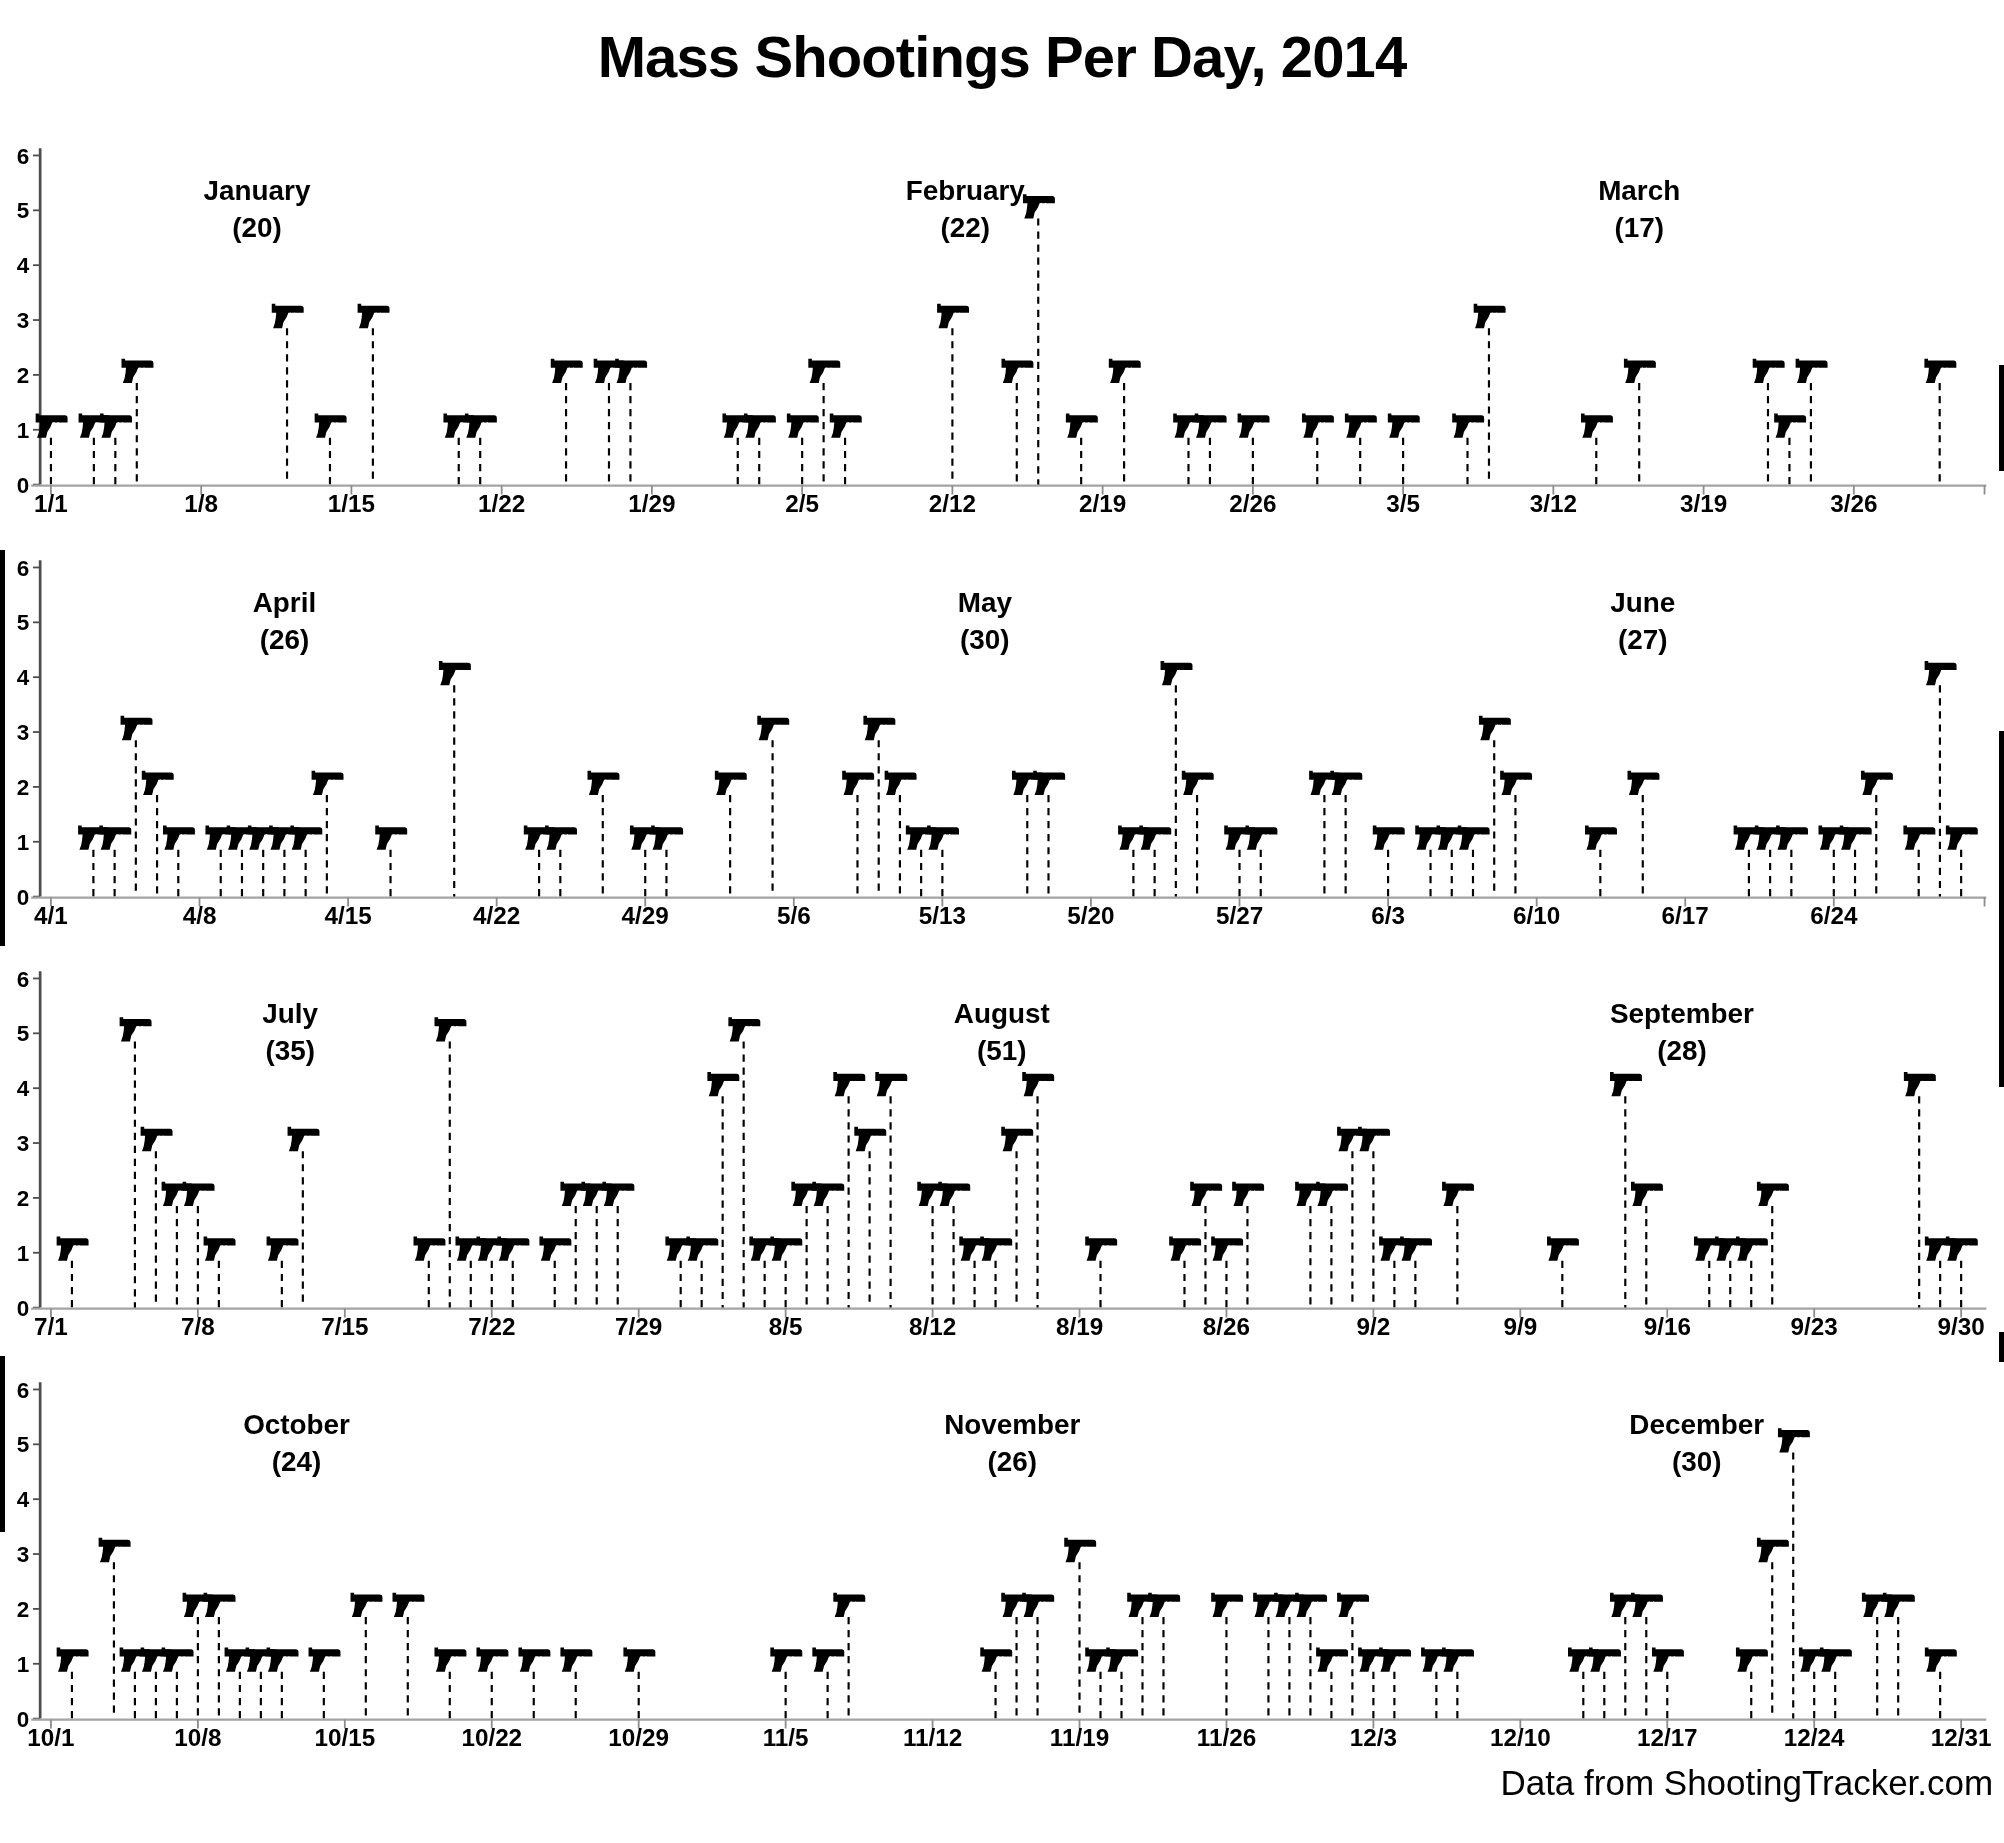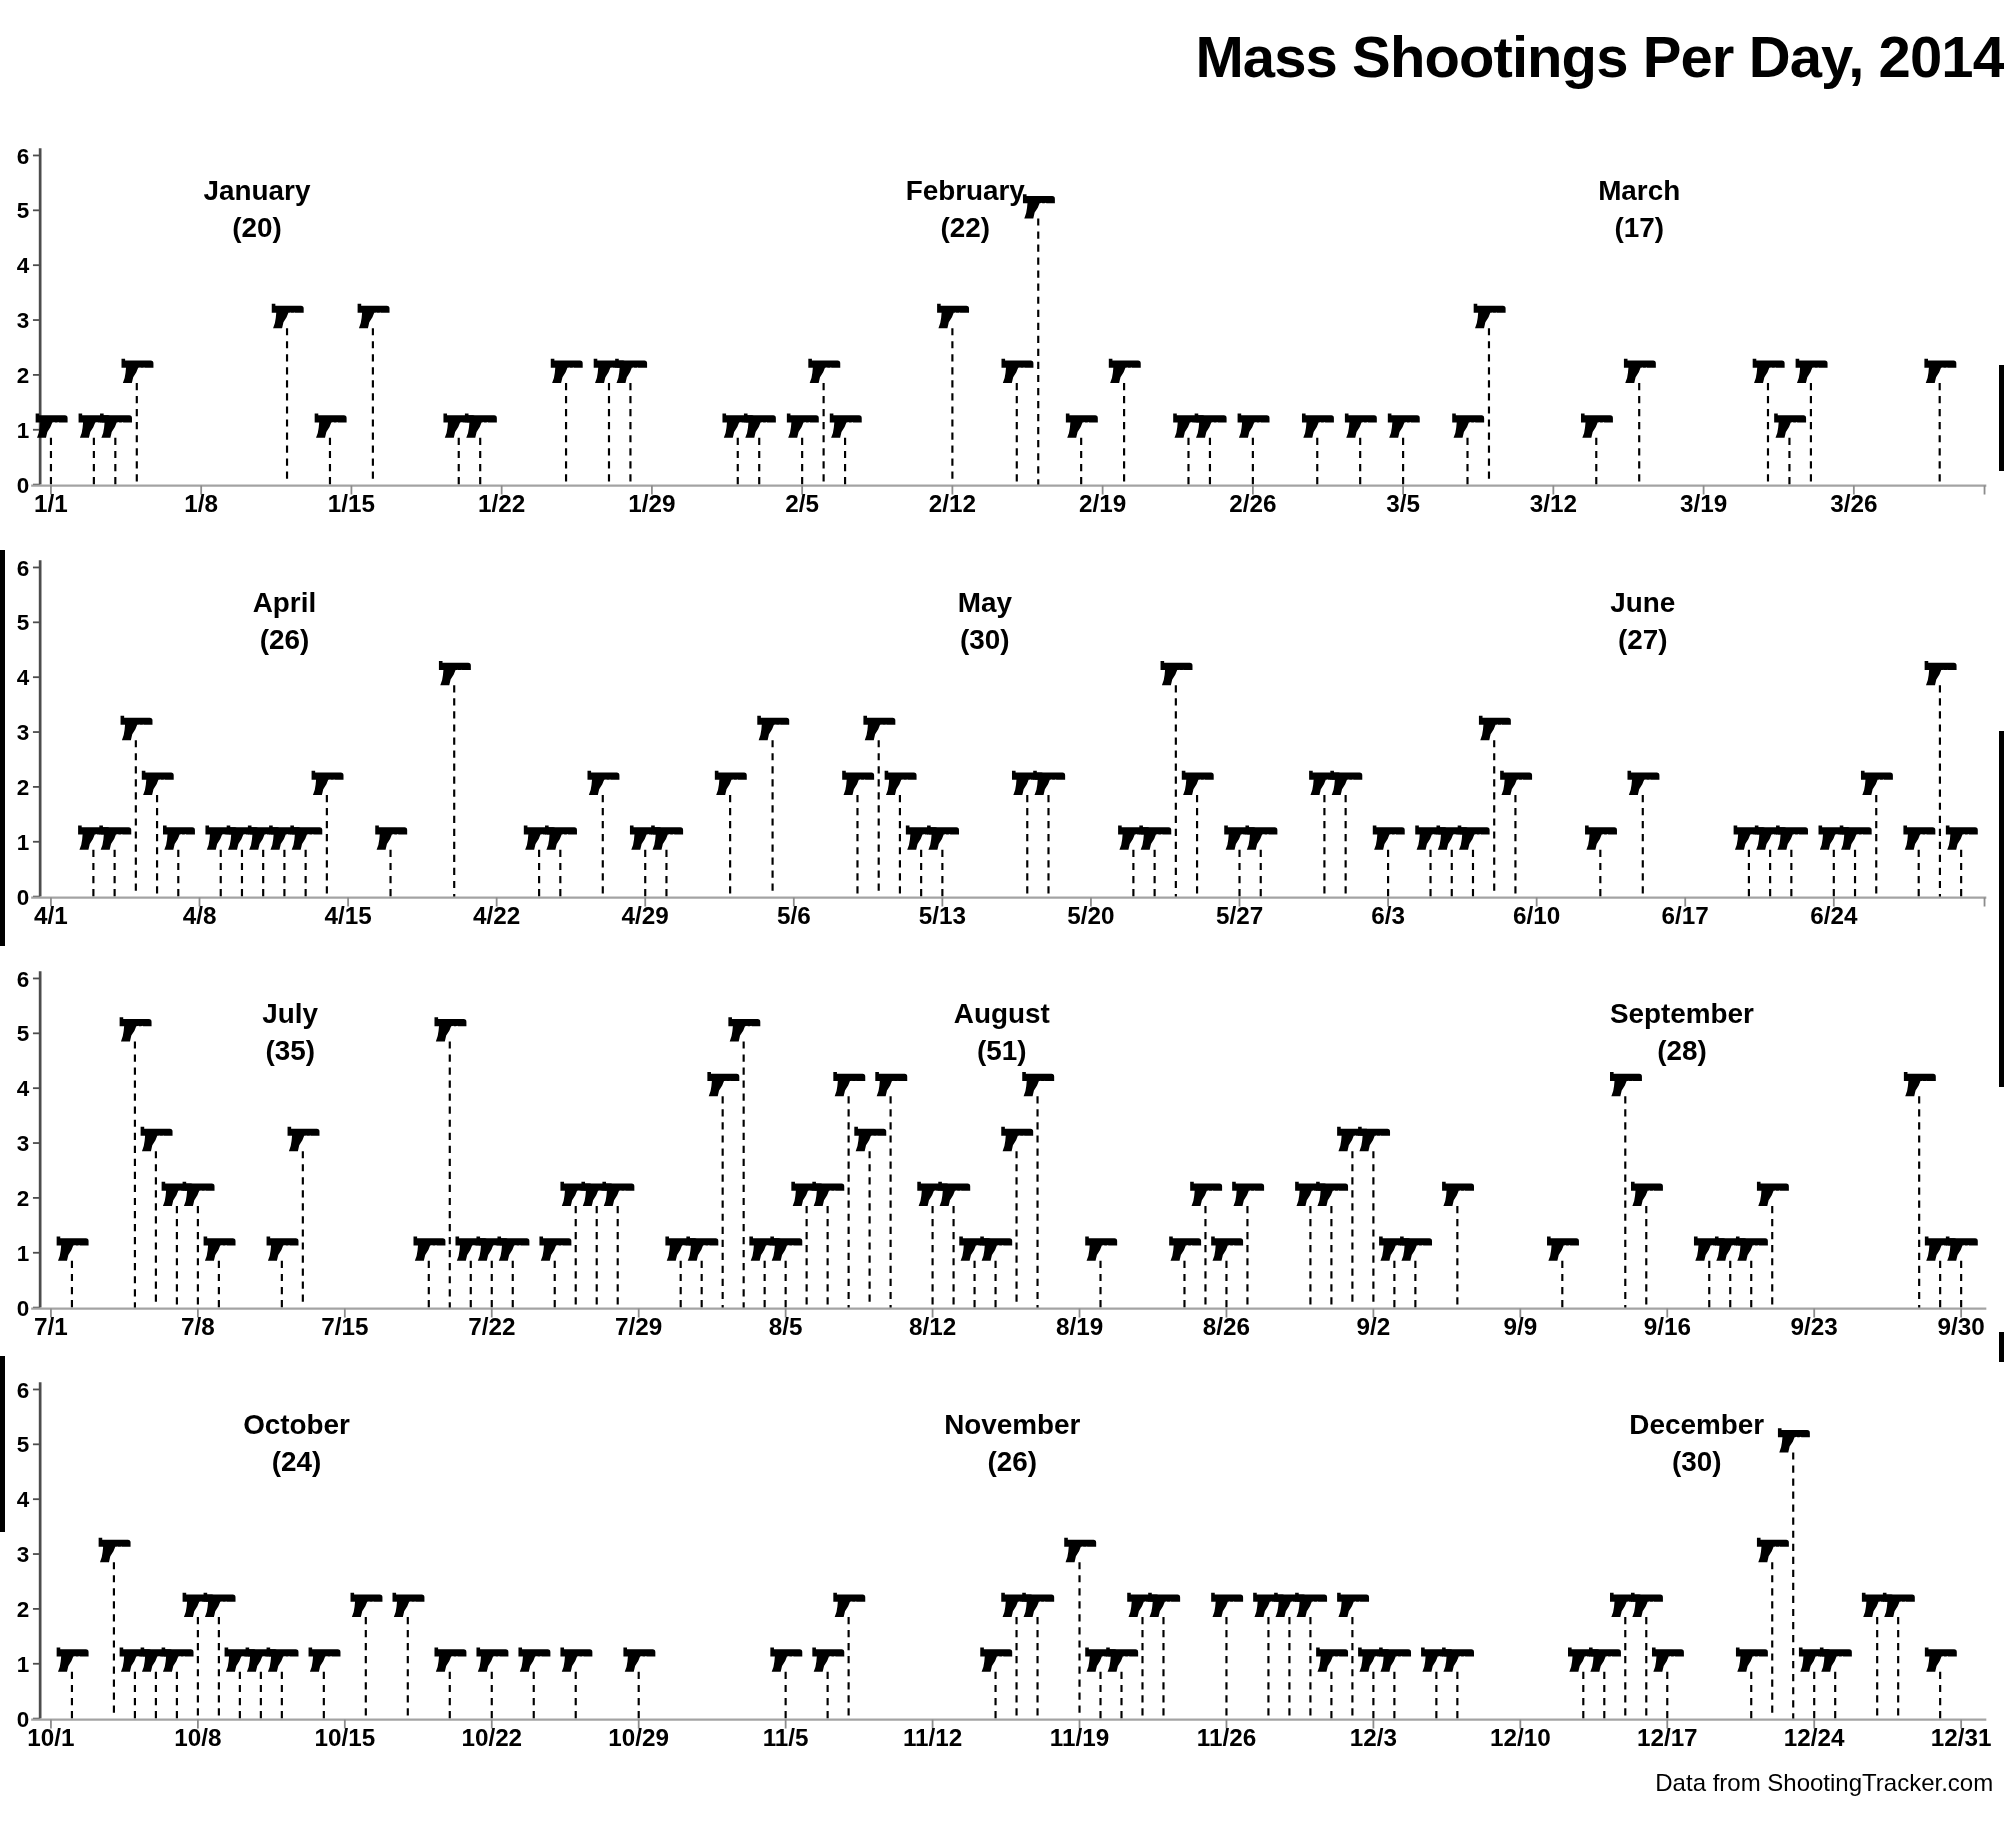--- a/index.html
+++ b/index.html
@@ -1,23 +1,23 @@
 <!DOCTYPE html>
 <html style="font-size:14.4px"><head>
 <meta charset="utf-8">
 <style>
   html,body{margin:0;padding:0;background:#ffffff;}
   body{width:2004px;height:1843px;position:relative;overflow:hidden;
        font-family:"Liberation Sans","DejaVu Sans",sans-serif;color:#000;}
-  .page-title{position:absolute;top:23.4px;left:0;width:2004px;text-align:right;
+  .page-title{position:absolute;top:23.4px;left:0;width:2004px;text-align:center;
        font-size:58px;font-weight:bold;letter-spacing:-0.9px;}
   .chart-row{position:absolute;left:0;width:2004px;height:411px;}
   #row1{top:106px;} #row2{top:518px;} #row3{top:929px;} #row4{top:1340px;}
   .footer{position:absolute;right:10.8px;top:1766px;text-align:right;
-       font-size:24px;line-height:34px;color:#000;}
+       font-size:35px;line-height:34px;color:#000;}
   .seam{position:absolute;width:5.4px;background:#000;}
   svg text{font-family:"Liberation Sans","DejaVu Sans",sans-serif;}
 </style>
 </head>
 <body>
 
 <div class="page-title">Mass Shootings Per Day, 2014</div>
 
 <div id="row1" class="chart-row"><svg viewBox="0 0 2227 457" width="2004" height="411">
       <line x1="44" y1="47" x2="44" y2="421" stroke="#4d4d4d" stroke-width="3"></line>

